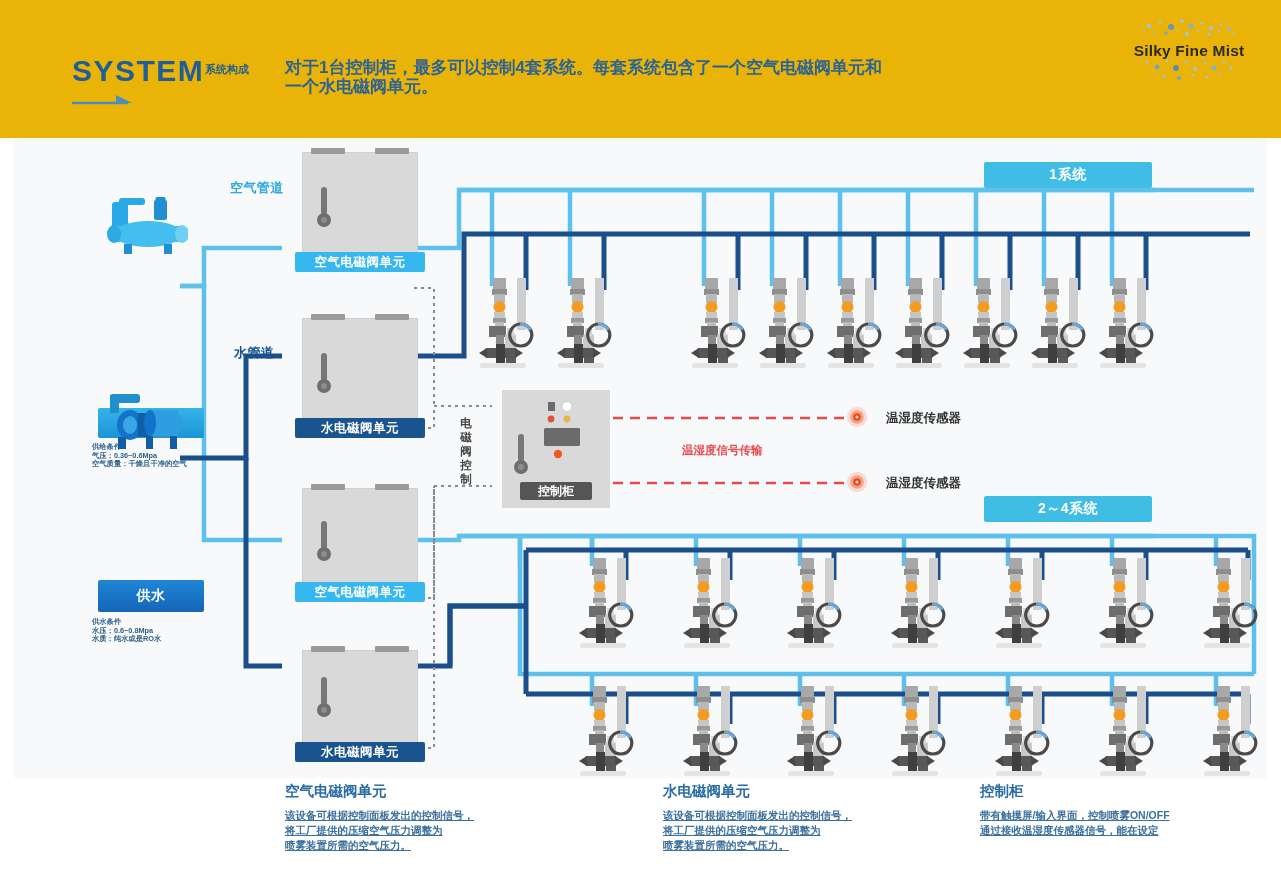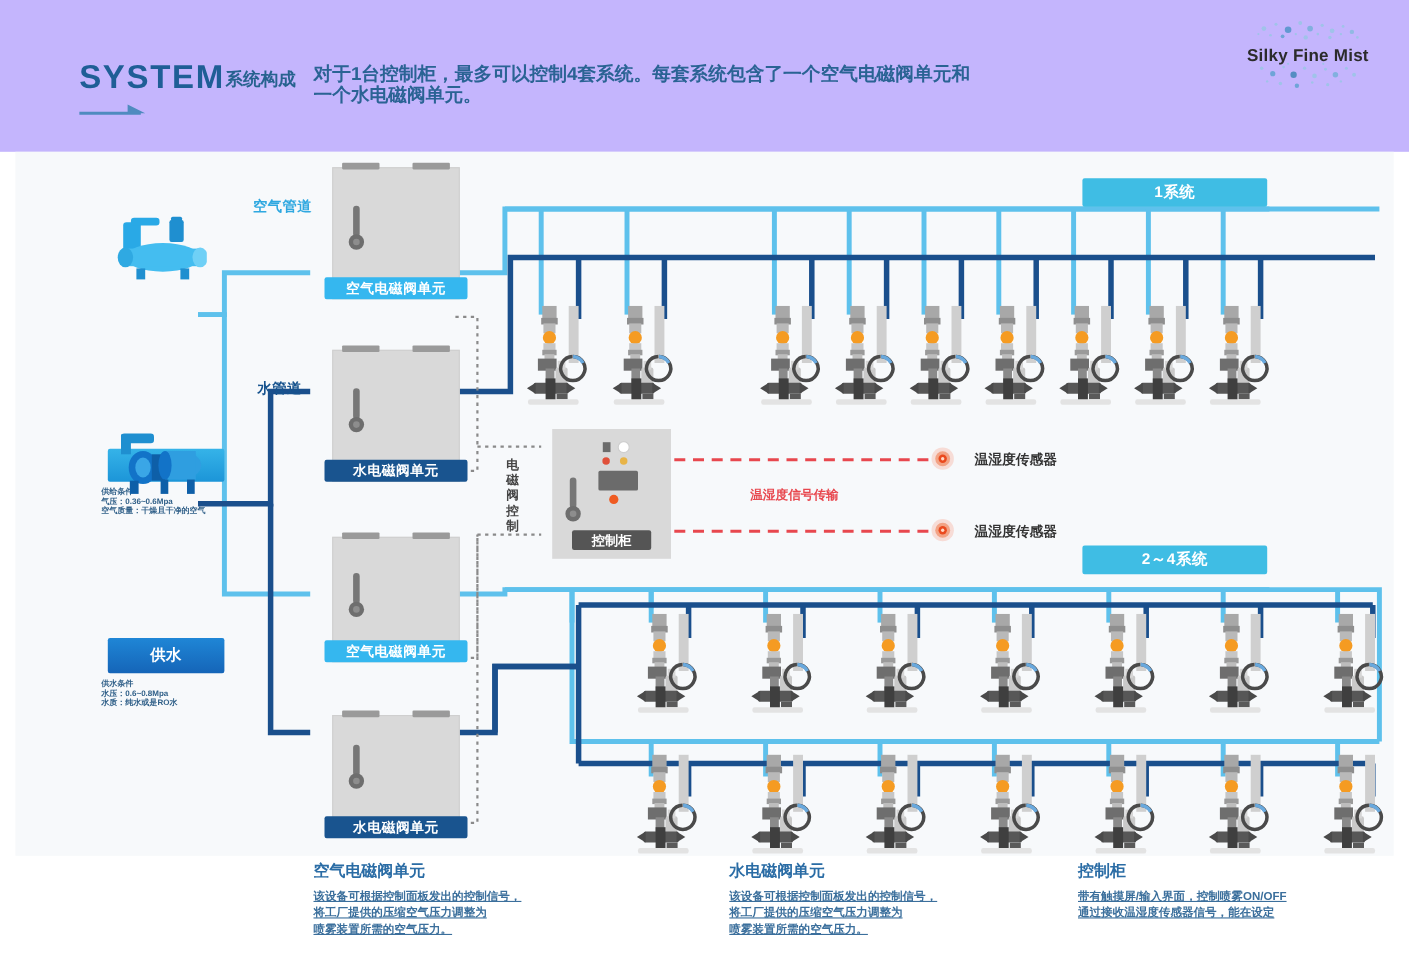--- a/index.html
+++ b/index.html
@@ -5,30 +5,30 @@
   * { box-sizing: border-box; margin: 0; padding: 0; }
   body {
     width: 1281px; height: 879px;
     background: #ffffff;
     font-family: "Liberation Sans", "DejaVu Sans", sans-serif;
     overflow: hidden;
     position: relative;
   }
 
   
-  #header { position: absolute; left: 0; top: 0; width: 1281px; height: 138px; background:#c4b5fd; }
+  #header { position: absolute; left: 0; top: 0; width: 1281px; height: 138px; background:#eab308; }
   #system-title {
     position: absolute; left: 72px; top: 54px;
     font-size: 30px; font-weight: 800; letter-spacing: 1.5px;
     color: #1f5e96;
   }
   #system-arrow { position: absolute; left: 72px; top: 92px; width: 62px; height: 16px; }
   #system-subtitle {
     position: absolute; left: 205px; top: 62px;
-    font-size: 16px; font-weight: 700; color: #27628f;
+    font-size: 11px; font-weight: 700; color: #27628f;
   }
   #header-desc {
     position: absolute; left: 285px; top: 58px; width: 600px;
     font-size: 17px; font-weight: 700; color: #2a6394; line-height: 19px;
   }
   #logo-wrap { position: absolute; right: 22px; top: 12px; width: 140px; height: 74px; }
   #logo-text {
     position: absolute; left: 0; top: 30px; width: 140px; text-align: center;
     font-size: 15.5px; font-weight: 600; letter-spacing: .2px; color: #2b2b2b;
   }

